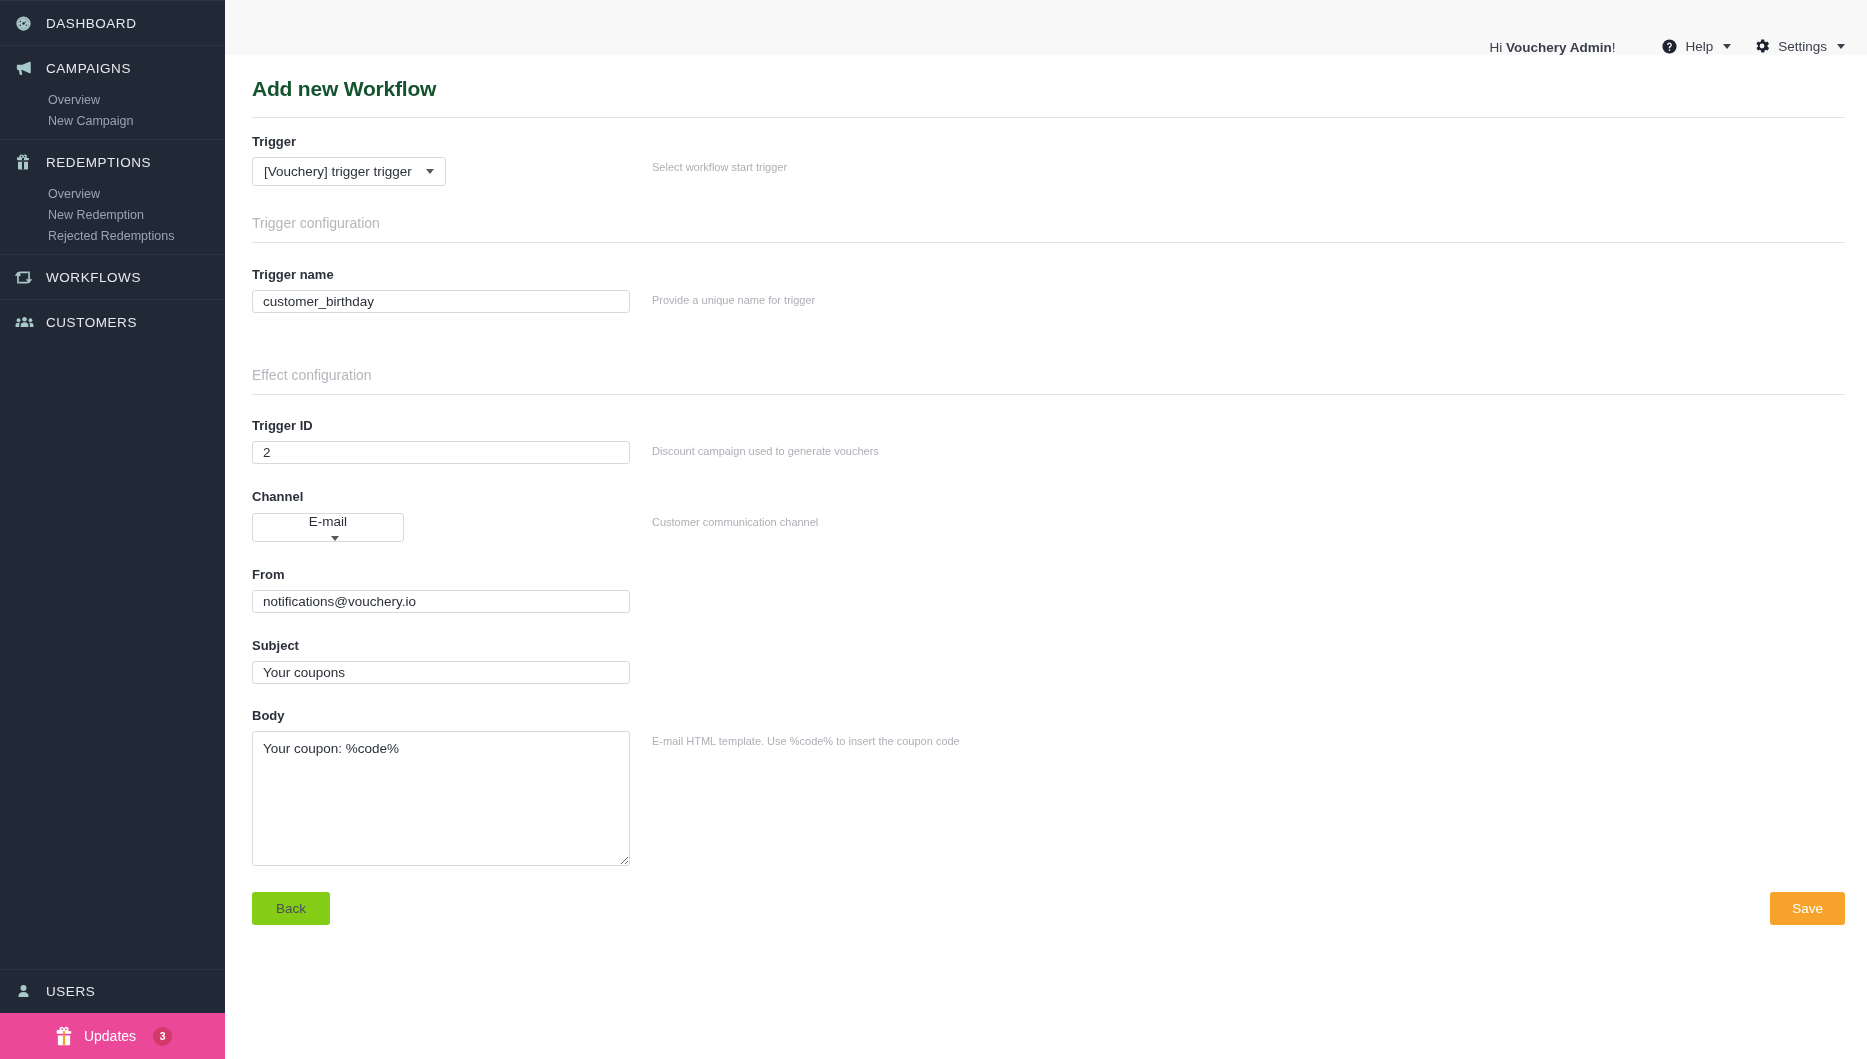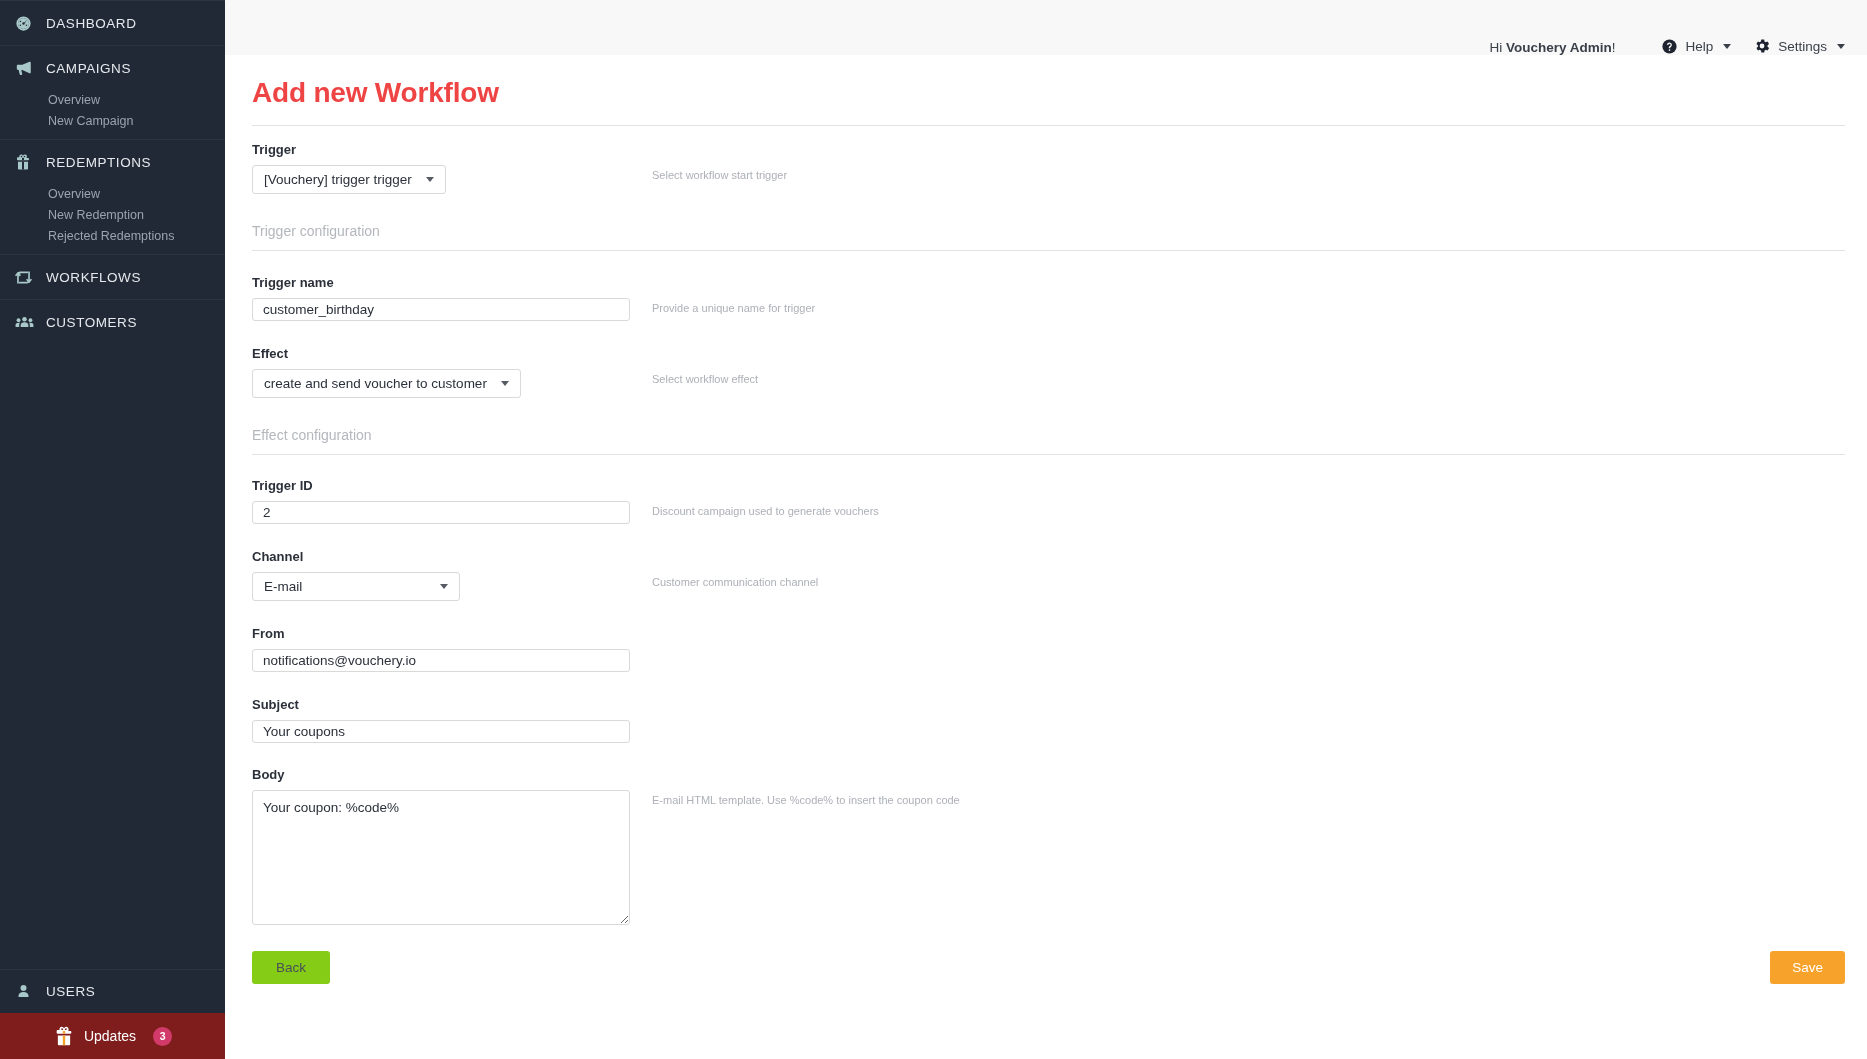--- a/index.html
+++ b/index.html
@@ -66,21 +66,21 @@
   .nav-sub:last-child { padding-bottom: 7px; }
 
   #sidebar-spacer { flex: 1 1 auto; }
 
   #nav-users {
     border-top: 1px solid #2c3442;
     display: flex; align-items: center;
     height: 44px; padding-left: 14px; cursor: pointer;
   }
   #updates-bar {
-    background: #7f1d1d; height: 46px;
+    background: #ec4899; height: 46px;
     display: flex; align-items: center; justify-content: center;
     cursor: pointer;
   }
   #updates-bar .u-icon { color: #ffffff; display: flex; margin-right: 9px; }
   #updates-label { color: #ffffff; font-size: 14px; }
   #updates-badge {
     margin-left: 17px;
     background: #d23a69; color: #ffffff;
     font-size: 10.5px; font-weight: 700;
     width: 19px; height: 19px; border-radius: 50%;
@@ -112,21 +112,21 @@
   }
 
   
   #main {
     position: absolute; left: 225px; top: 55px;
     width: 1642px; height: 1004px;
     background: #ffffff;
     padding: 0 22px 0 27px;
   }
   #page-title {
-    font-size: 28px; font-weight: 700; color: #ef4444;
+    font-size: 21px; font-weight: 700; color: #14532d;
     padding-top: 22px; padding-bottom: 16px;
     letter-spacing: -0.2px;
   }
   .hr { height: 1px; background: #e2e2e2; width: 1593px; }
 
   .field-row { display: flex; align-items: flex-start; position: relative; }
   .field-left { width: 380px; flex: 0 0 380px; }
   .field-label {
     font-size: 13px; font-weight: 700; color: #2b303a;
     margin-bottom: 8px;
@@ -354,49 +354,39 @@
   <div style="height:24px"></div>
   <div class="field-row">
     <div class="field-left">
       <div class="field-label">Trigger name</div>
       <input class="txt-input" type="text" value="customer_birthday" style="">
     </div>
     <div class="hint" style="top:27px">Provide a unique name for trigger</div>
   </div>
 
   <div style="height:25px"></div>
-  <div class="field-row">
-    <div class="field-left">
-      <div class="field-label">Effect</div>
-      <div class="sel-box">
-        <span>create and send voucher to customer</span>
-        <span class="sel-caret"></span>
-      </div>
-    </div>
-    <div class="hint" style="top:27px">Select workflow effect</div>
-  </div>
 
   <div style="height:29px"></div>
   <div class="sect-head">Effect configuration</div>
   <div class="hr"></div>
 
   <div style="height:23px"></div>
   <div class="field-row">
     <div class="field-left">
       <div class="field-label">Trigger ID</div>
       <input class="txt-input" type="text" value="2" style="">
     </div>
     <div class="hint" style="top:27px">Discount campaign used to generate vouchers</div>
   </div>
 
   <div style="height:25px"></div>
   <div class="field-row">
     <div class="field-left">
       <div class="field-label">Channel</div>
-      <div class="sel-box" style="width:208px; justify-content:space-between;">
+      <div class="sel-box" style="width:152px; justify-content:space-between;flex-direction:column;">
         <span>E-mail</span>
         <span class="sel-caret"></span>
       </div>
     </div>
     <div class="hint" style="top:27px">Customer communication channel</div>
   </div>
 
   <div style="height:25px"></div>
   <div class="field-row">
     <div class="field-left">

